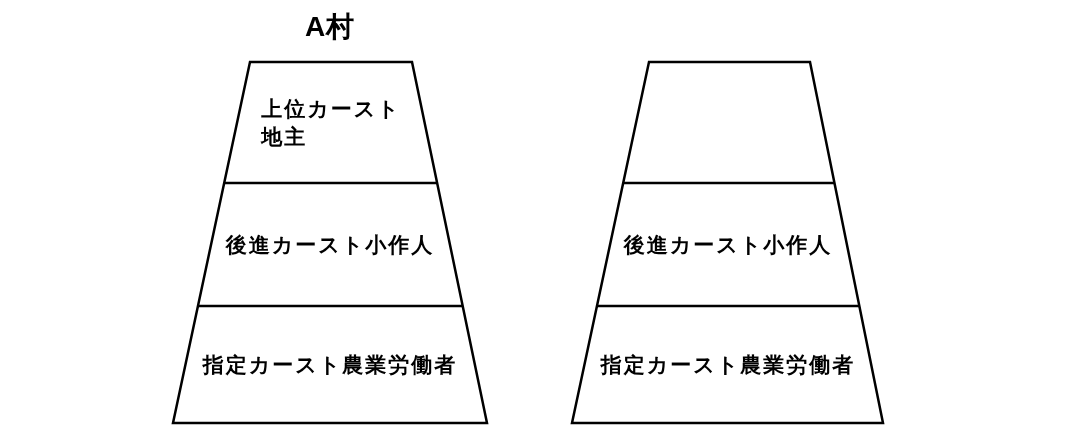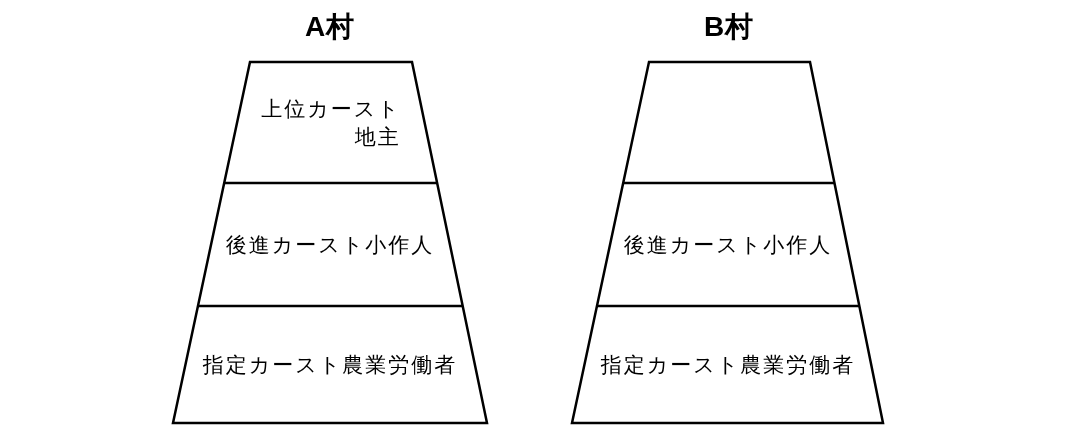--- a/index.html
+++ b/index.html
@@ -28,24 +28,24 @@
     font-size: 28px;
     font-weight: 700;
     color: #000000;
     letter-spacing: 1px;
     white-space: nowrap;
   }
   .tier-label {
     position: absolute;
     transform: translate(-50%, -50%);
     font-size: 21px;
-    font-weight: 400;
+    font-weight: 700;
     color: #000000;
     letter-spacing: 2px;
-    text-align: right;
+    text-align: left;
     white-space: pre-line;
     line-height: 1.33;
   }
 </style>
 </head>
 <body>
 
 <div class="canvas">
 
   <svg class="diagram-svg" viewBox="0 0 1075 442" aria-hidden="true">
@@ -62,17 +62,16 @@
       <line x1="597.0" y1="306" x2="859.3" y2="306"></line>
     </g>
   </svg>
 
   <div class="village-title" style="left:330px; top:8px;">A村</div>
   <div class="tier-label" style="left:331px; top:123px;">上位カースト
 地主</div>
   <div class="tier-label" style="left:330px; top:245px;">後進カースト小作人</div>
   <div class="tier-label" style="left:330px; top:365px;">指定カースト農業労働者</div>
 
-  <div class="village-title" style="left:729px; top:8px;">B村</div>
   <div class="tier-label" style="left:728px; top:245px;">後進カースト小作人</div>
   <div class="tier-label" style="left:728px; top:365px;">指定カースト農業労働者</div>
 
 </div>
 
 </body></html>

